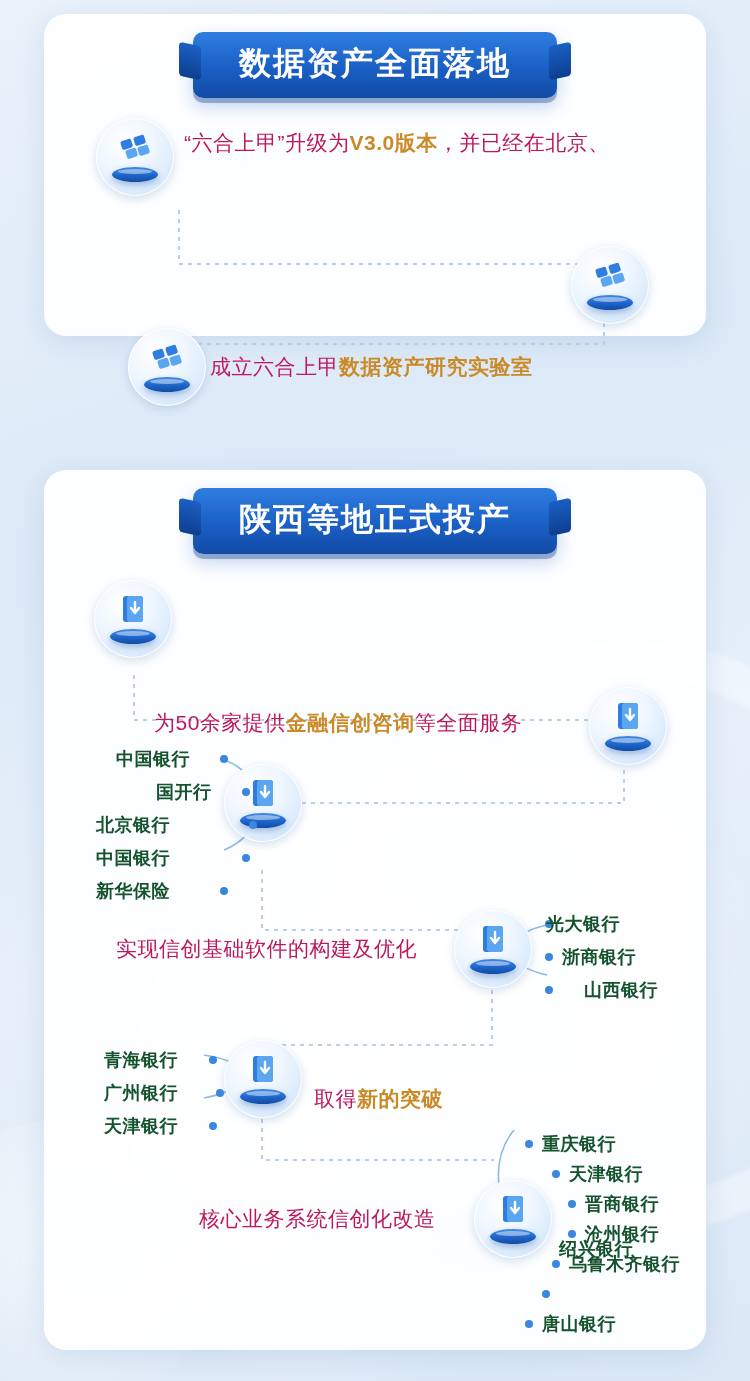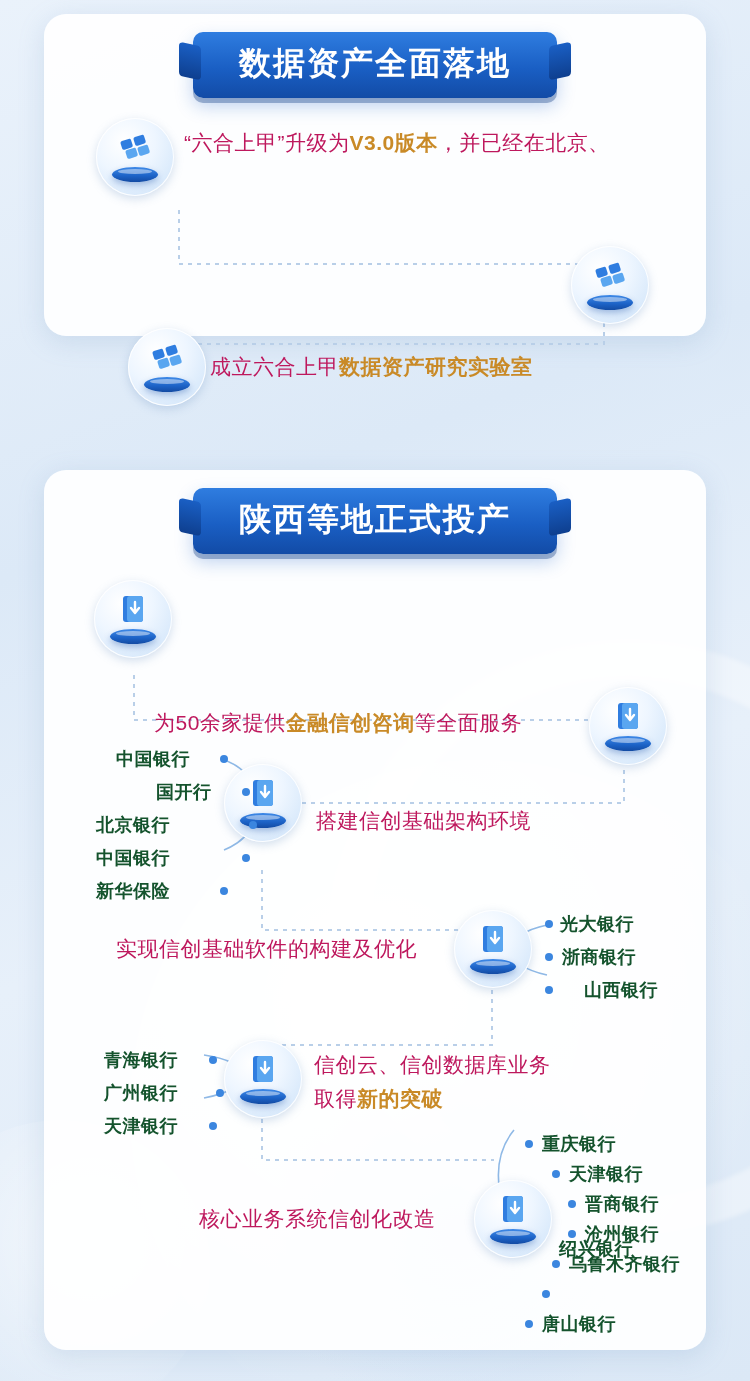--- a/index.html
+++ b/index.html
@@ -252,23 +252,20 @@
   </div>
 
   <div class="icon-badge" style="left:180px;top:294px;">
     <svg width="30" height="34" viewBox="0 0 30 34">
       <rect x="5" y="2" width="20" height="26" rx="3" fill="#2f7de0"></rect>
       <rect x="9" y="2" width="16" height="26" rx="3" fill="#5aa6f0"></rect>
       <path d="M17 8 v9 M13 14 l4 5 4-5" stroke="#ffffff" stroke-width="2.4" fill="none" stroke-linecap="round" stroke-linejoin="round"></path>
     </svg>
     <div class="pedestal"></div>
   </div>
-  <div class="item-text" style="left:272px;top:334px;">
-    <span class="plain">搭建信创基础架构环境</span>
-  </div>
   <div class="bank-label" style="left:72px;top:277px;">中国银行</div>
   <div class="bank-dot" style="left:176px;top:285px;"></div>
   <div class="bank-label" style="left:72px;top:310px;margin-left:40px;">国开行</div>
   <div class="bank-dot" style="left:198px;top:318px;"></div>
   <div class="bank-label" style="left:52px;top:343px;">北京银行</div>
   <div class="bank-dot" style="left:205px;top:351px;"></div>
   <div class="bank-label" style="left:52px;top:376px;">中国银行</div>
   <div class="bank-dot" style="left:198px;top:384px;"></div>
   <div class="bank-label" style="left:52px;top:409px;">新华保险</div>
   <div class="bank-dot" style="left:176px;top:417px;"></div>
@@ -278,36 +275,36 @@
       <rect x="5" y="2" width="20" height="26" rx="3" fill="#2f7de0"></rect>
       <rect x="9" y="2" width="16" height="26" rx="3" fill="#5aa6f0"></rect>
       <path d="M17 8 v9 M13 14 l4 5 4-5" stroke="#ffffff" stroke-width="2.4" fill="none" stroke-linecap="round" stroke-linejoin="round"></path>
     </svg>
     <div class="pedestal"></div>
   </div>
   <div class="item-text" style="left:72px;top:462px;">
     <span class="plain">实现信创基础软件的构建及优化</span>
   </div>
   <div class="bank-dot" style="left:501px;top:450px;"></div>
-  <div class="bank-label" style="left:516px;top:442px;">光大银行</div>
+  <div class="bank-label" style="left:502px;top:442px;">光大银行</div>
   <div class="bank-dot" style="left:501px;top:483px;"></div>
   <div class="bank-label" style="left:518px;top:475px;">浙商银行</div>
   <div class="bank-dot" style="left:501px;top:516px;"></div>
   <div class="bank-label" style="left:518px;top:508px;margin-left:22px;">山西银行</div>
 
   <div class="icon-badge" style="left:180px;top:570px;">
     <svg width="30" height="34" viewBox="0 0 30 34">
       <rect x="5" y="2" width="20" height="26" rx="3" fill="#2f7de0"></rect>
       <rect x="9" y="2" width="16" height="26" rx="3" fill="#5aa6f0"></rect>
       <path d="M17 8 v9 M13 14 l4 5 4-5" stroke="#ffffff" stroke-width="2.4" fill="none" stroke-linecap="round" stroke-linejoin="round"></path>
     </svg>
     <div class="pedestal"></div>
   </div>
   <div class="item-text" style="left:270px;top:578px;width:330px;">
-    <span class="plain">信创云、信创数据库业务</span><br>
+    <br>
     <span class="plain">取得</span><span class="hl">新的突破</span>
   </div>
   <div class="bank-label" style="left:60px;top:578px;">青海银行</div>
   <div class="bank-dot" style="left:165px;top:586px;"></div>
   <div class="bank-label" style="left:60px;top:611px;">广州银行</div>
   <div class="bank-dot" style="left:172px;top:619px;"></div>
   <div class="bank-label" style="left:60px;top:644px;">天津银行</div>
   <div class="bank-dot" style="left:165px;top:652px;"></div>
 
   <div class="icon-badge" style="left:430px;top:710px;">

